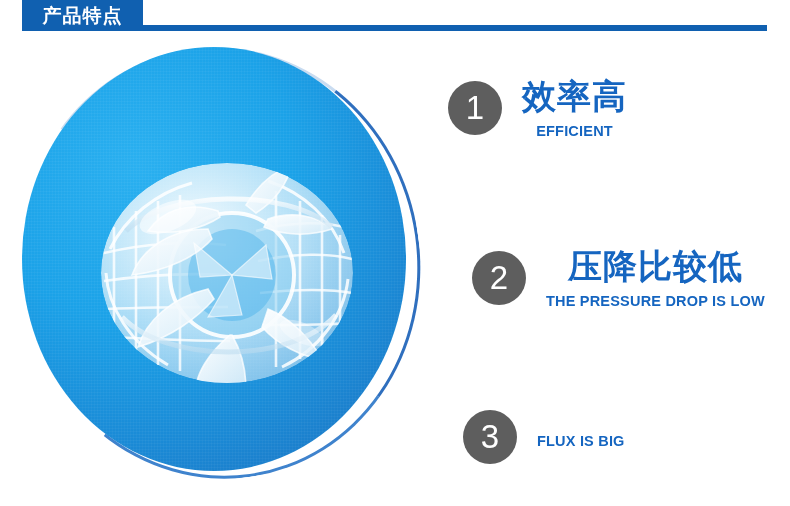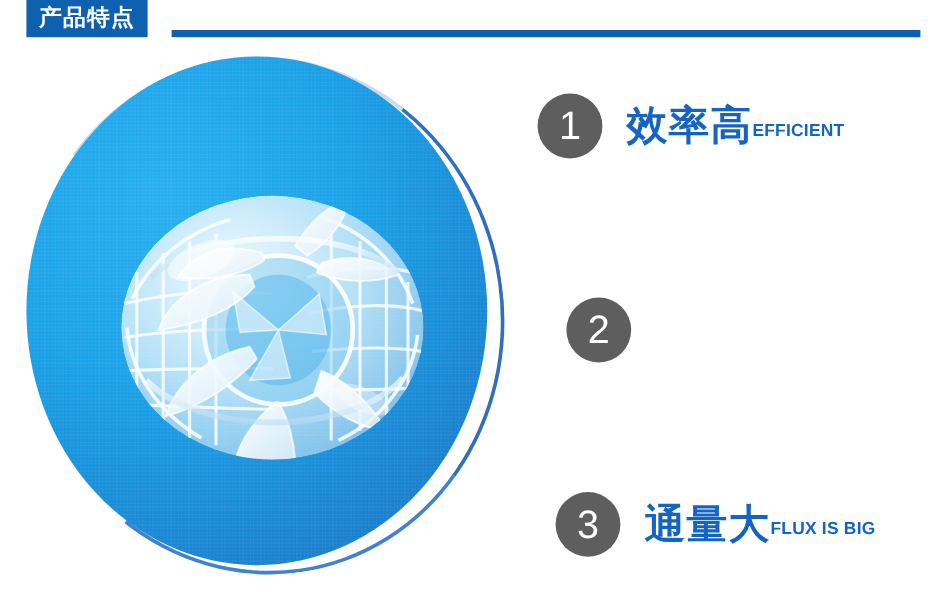--- a/index.html
+++ b/index.html
@@ -20,21 +20,21 @@
     position: absolute;
     left: 0;
     top: 0;
     width: 790px;
     height: 40px;
   }
   #section-title-tab {
     position: absolute;
     left: 22px;
     top: 0px;
-    width: 101px;
+    width: 121px;
     height: 31px;
     background: #1060b0;
     display: flex;
     align-items: center;
     justify-content: center;
   }
   #section-title-text {
     color: #ffffff;
     font-size: 19px;
     font-weight: bold;
@@ -127,21 +127,21 @@
     align-items: center;
     justify-content: center;
     font-size: 33px;
     font-weight: normal;
     flex: 0 0 auto;
     font-family: "Liberation Sans", sans-serif;
   }
   .feature-texts {
     margin-left: 20px;
     display: flex;
-    flex-direction: row;
+    flex-direction: column;
     align-items: center;
   }
   .feature-cn {
     color: #1565c0;
     font-size: 34px;
     font-weight: bold;
     line-height: 1.08;
     white-space: nowrap;
     letter-spacing: 1px;
     font-family: "DejaVu Sans", "Liberation Sans", sans-serif;
@@ -259,23 +259,26 @@
   <div class="feature-row" id="feature-row-1">
     <div class="feature-badge">1</div>
     <div class="feature-texts">
       <div class="feature-cn">效率高</div>
       <div class="feature-en">EFFICIENT</div>
     </div>
   </div>
 
   <div class="feature-row" id="feature-row-2">
     <div class="feature-badge">2</div>
+    <div class="feature-texts">
+      <div class="feature-cn">压降比较低</div>
+      <div class="feature-en">THE PRESSURE DROP IS LOW</div>
+    </div>
   </div>
 
   <div class="feature-row" id="feature-row-3">
     <div class="feature-badge">3</div>
     <div class="feature-texts">
-      <div class="feature-cn">通量大</div>
       <div class="feature-en">FLUX IS BIG</div>
     </div>
   </div>
 
 </div>
 
 </body></html>

